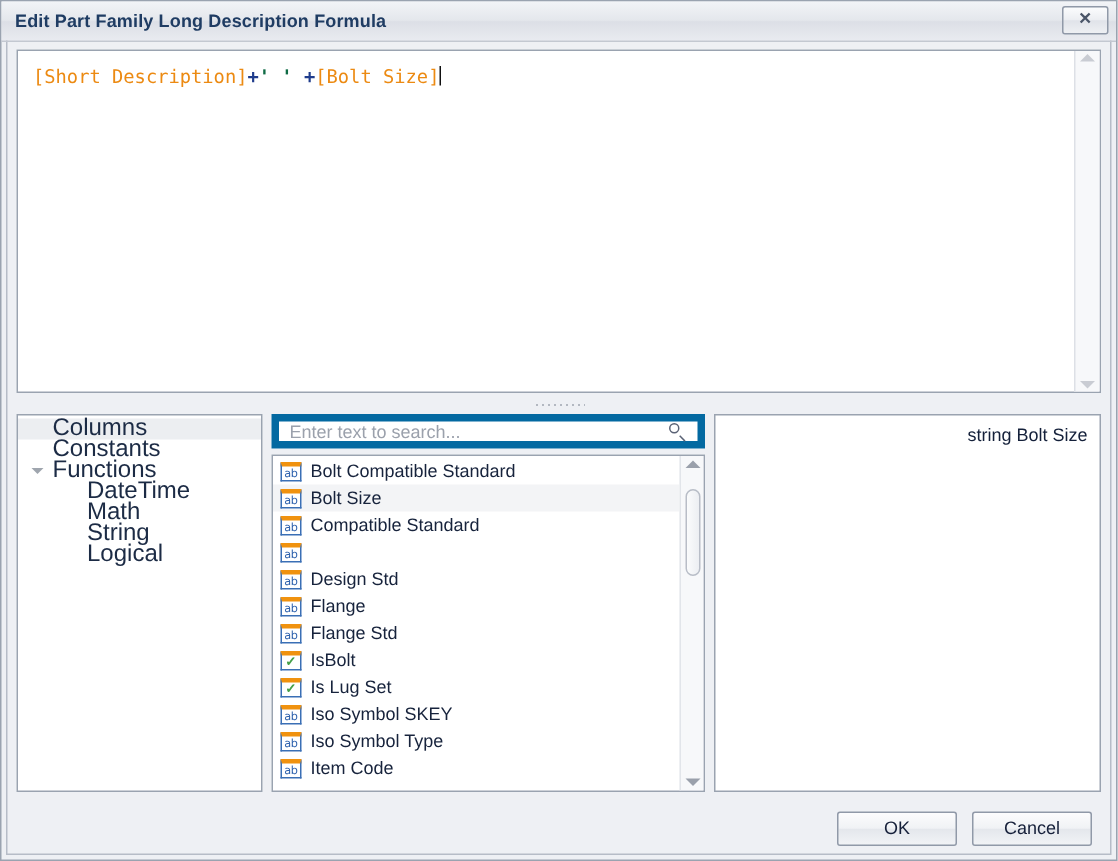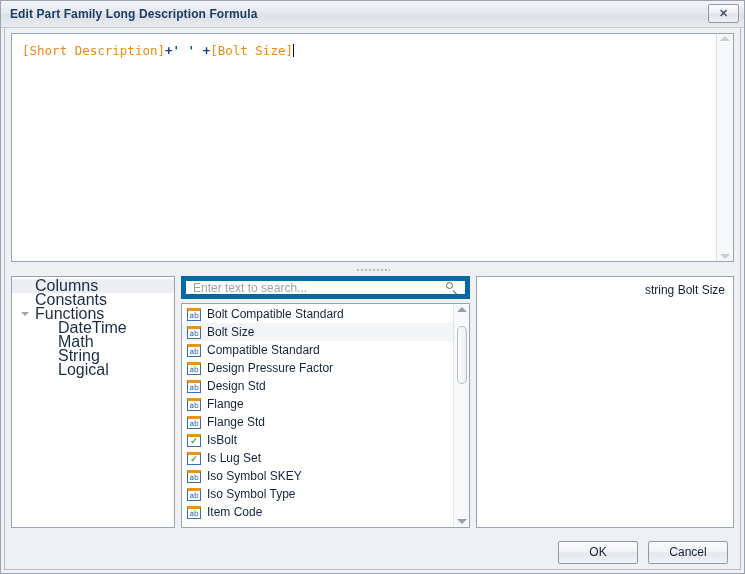--- a/index.html
+++ b/index.html
@@ -470,21 +470,20 @@
               <div class="list-row">
                 <span class="ficon str">
                   <span class="gl">ab</span>
                 </span>
                 <span class="label">Compatible Standard</span>
               </div>
               <div class="list-row">
                 <span class="ficon str">
                   <span class="gl">ab</span>
                 </span>
-                <span class="label">Design Pressure Factor</span>
               </div>
               <div class="list-row">
                 <span class="ficon str">
                   <span class="gl">ab</span>
                 </span>
                 <span class="label">Design Std</span>
               </div>
               <div class="list-row">
                 <span class="ficon str">
                   <span class="gl">ab</span>

